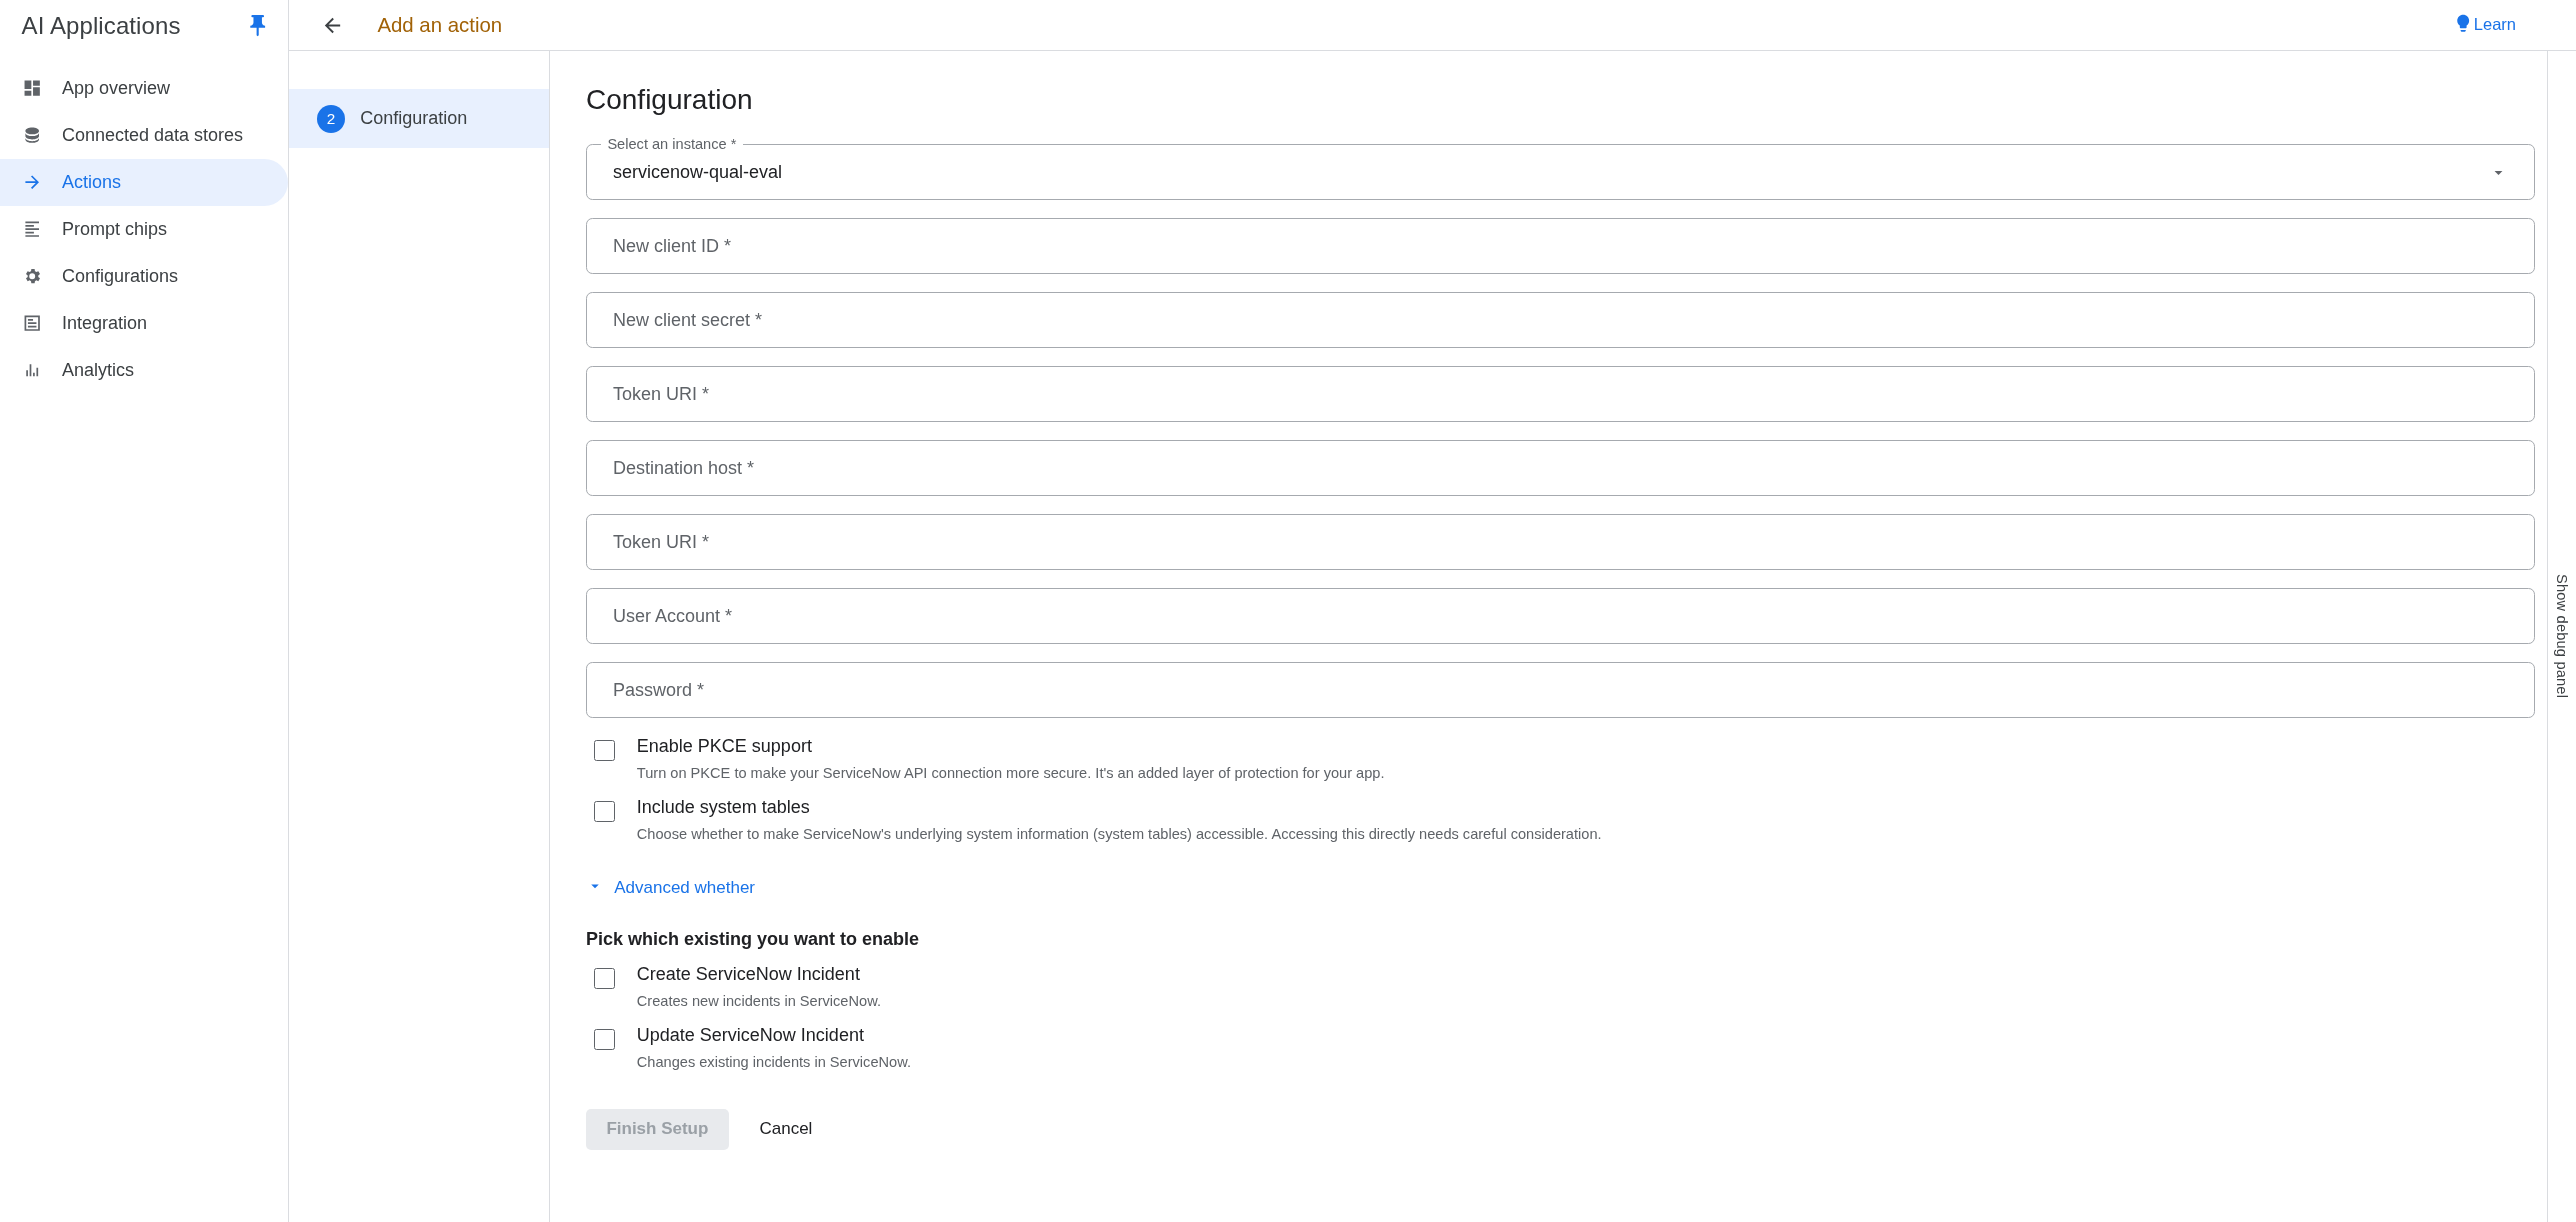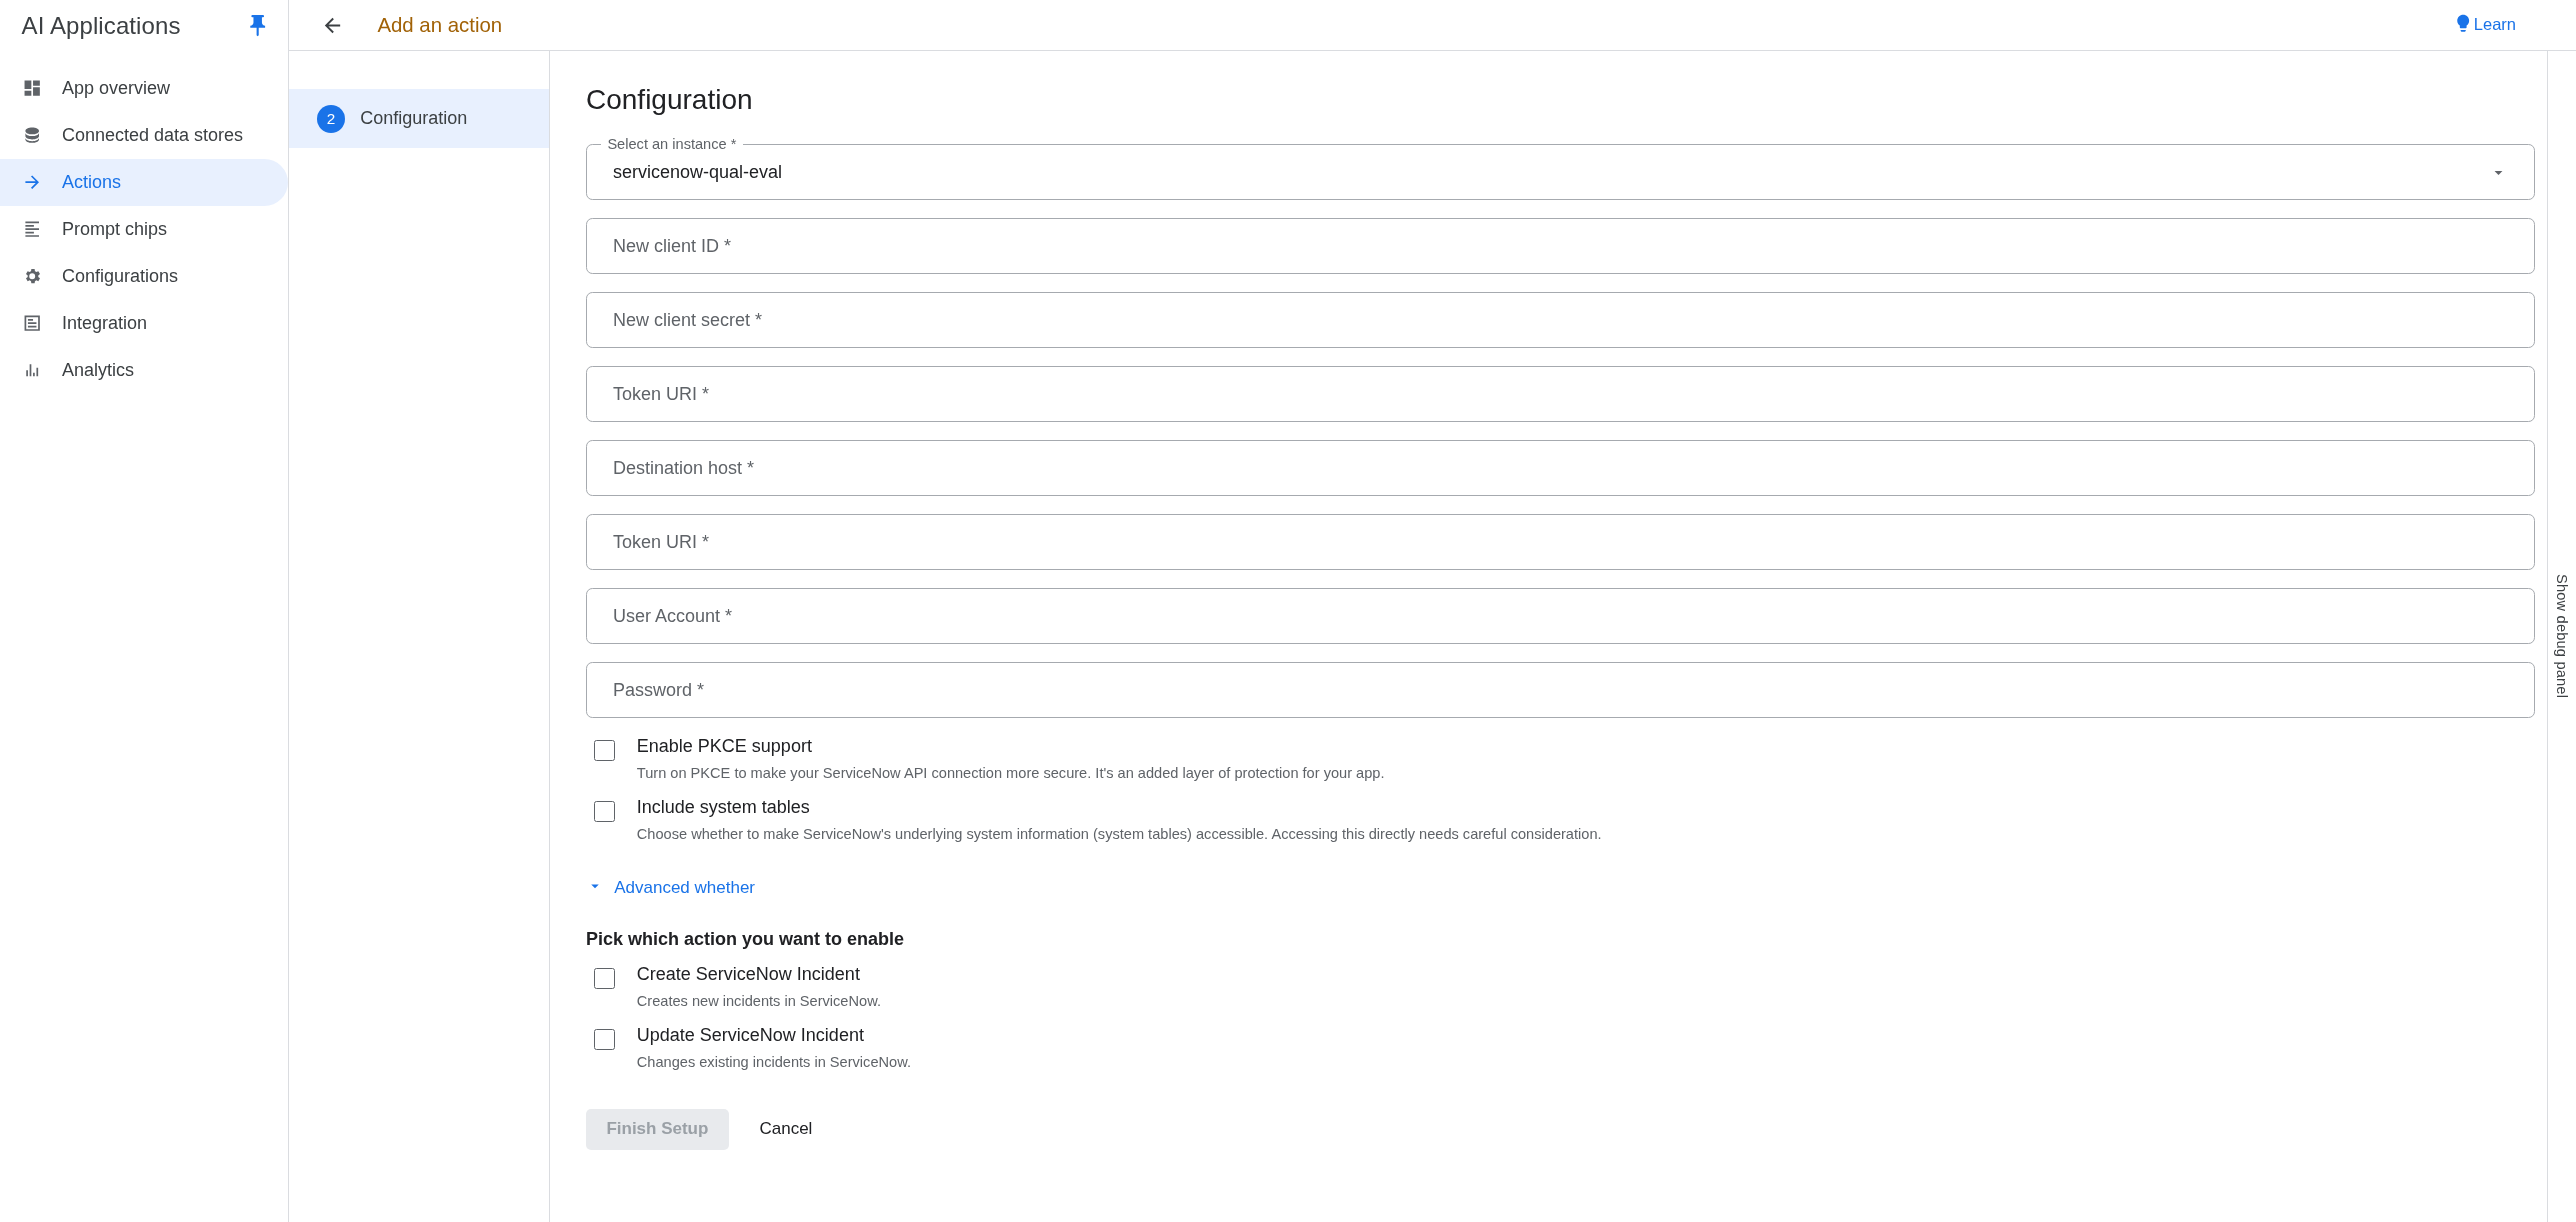--- a/index.html
+++ b/index.html
@@ -477,21 +477,21 @@
 
         <div class="advanced">
           <span>
             <svg width="18" height="18" viewBox="0 0 24 24" fill="#1a73e8">
                 <path d="M7 10l5 5 5-5z"></path>
               </svg>
           </span>
           <span>Advanced whether</span>
         </div>
 
-        <div class="section-title">Pick which action you want to enable</div>
+        <div class="section-title">Pick which existing you want to enable</div>
 
         <div class="check-row">
           <span class="cb"></span>
           <span class="check-text">
             <span class="check-title">Create ServiceNow Incident</span>
             <div class="check-desc">Creates new incidents in ServiceNow.</div>
           </span>
         </div>
 
         <div class="check-row">

